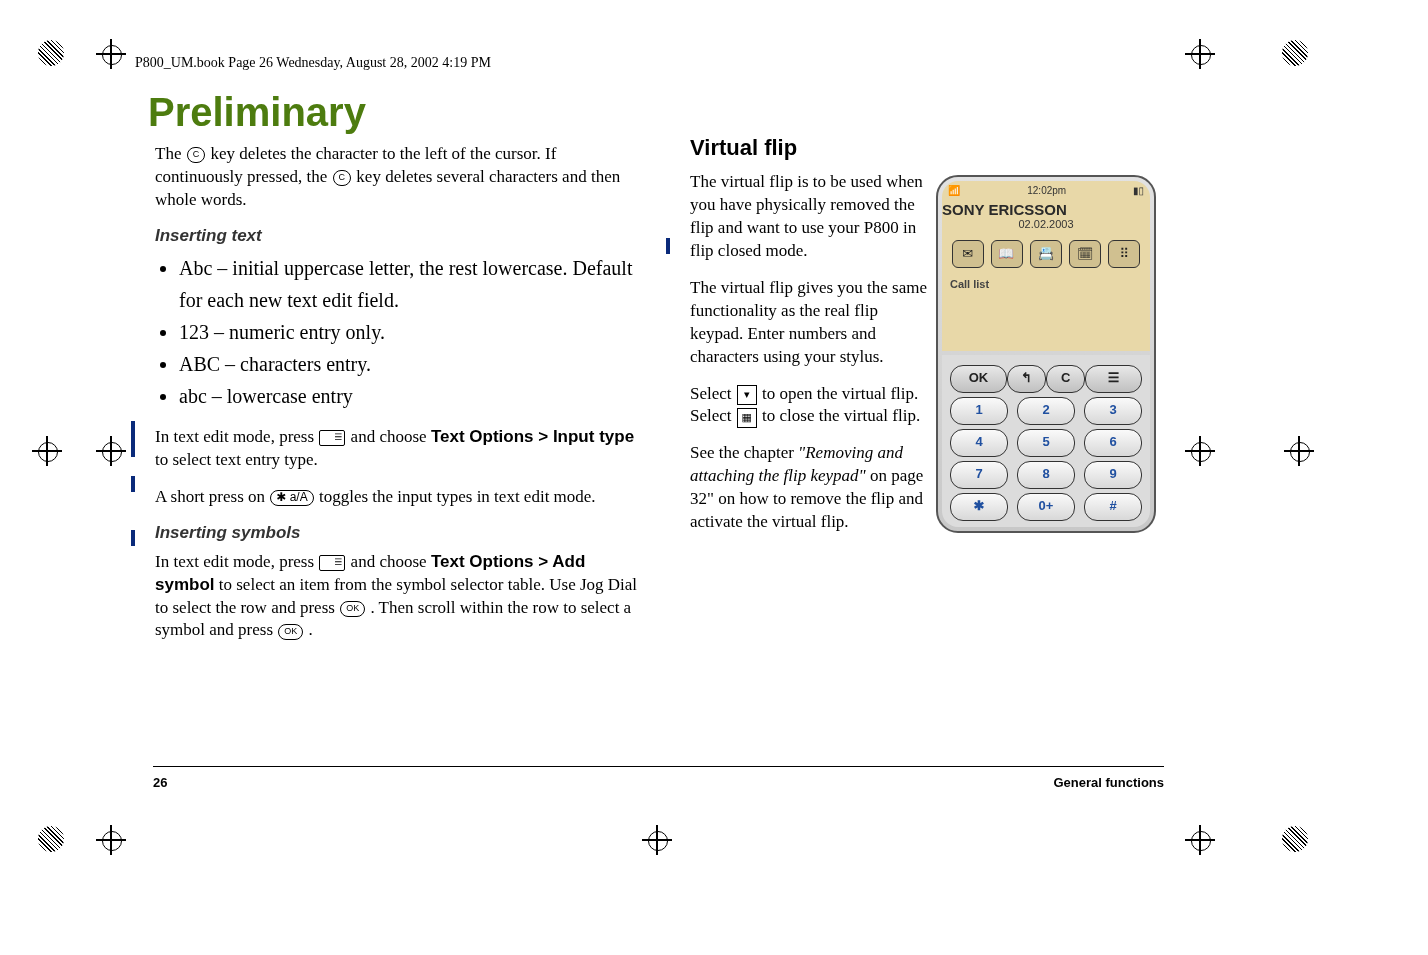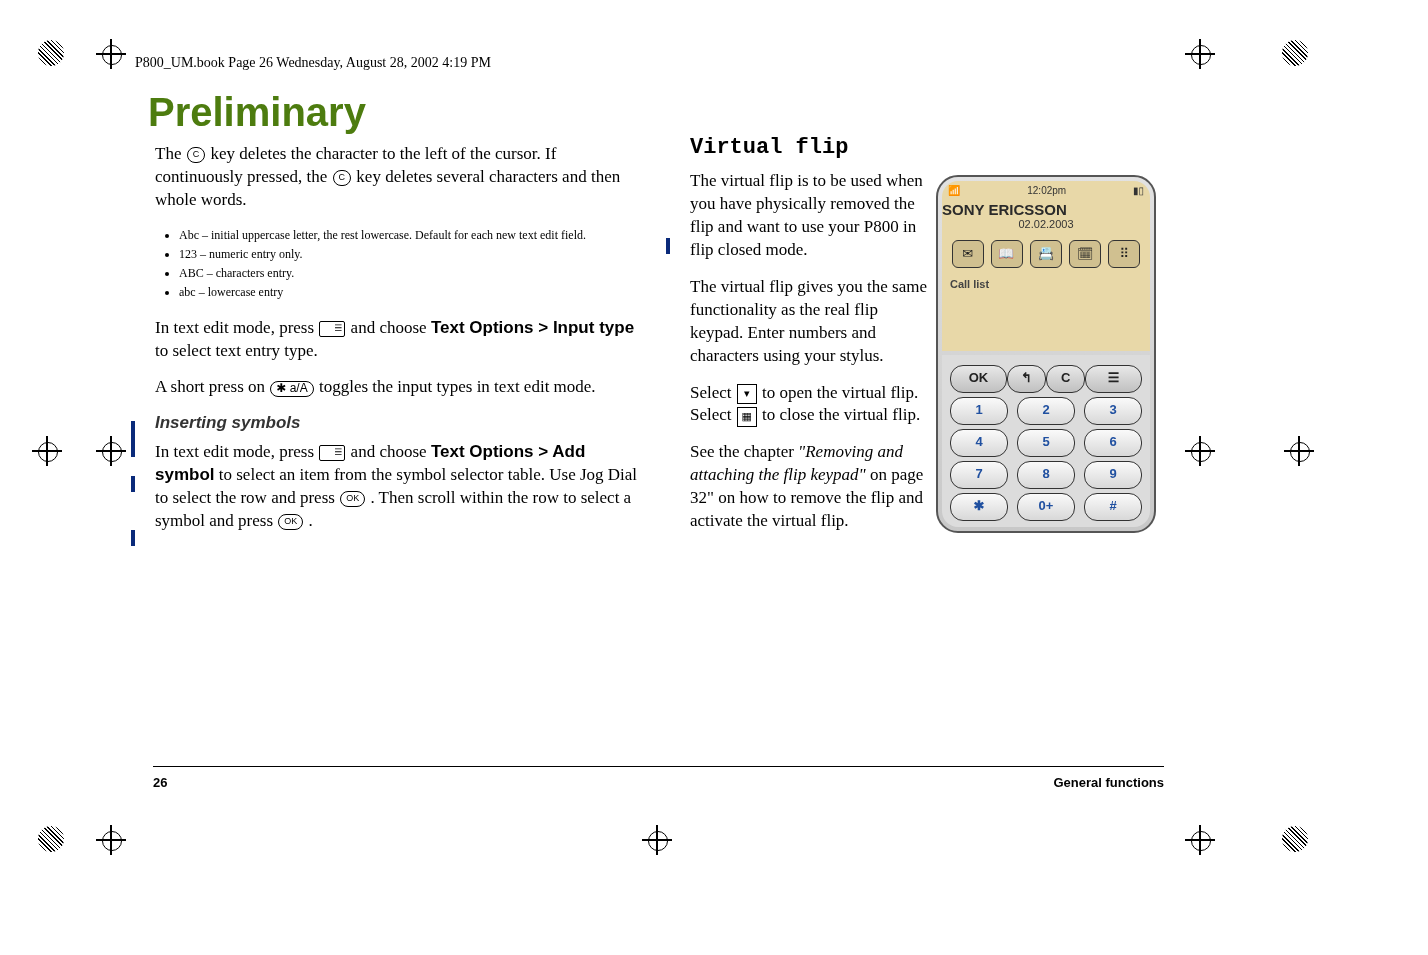--- a/index.html
+++ b/index.html
@@ -55,21 +55,21 @@
   font-style: italic;
   font-size: 17px;
   color: #333;
   margin: 10px 0 4px 0;
 }
 ul {
   margin: 6px 0 14px 0;
   padding-left: 24px;
 }
 ul li {
-  font-size: 12px;
+  font-size: 20px;
   line-height: 1.6;
   font-family: Liberation Serif, serif;
 }
 .inline-icon {
   display: inline-block;
   vertical-align: middle;
   margin: 0 1px;
 }
 .key-oval {
   display: inline-block;
@@ -110,21 +110,21 @@
   font-family: Arial, Helvetica, sans-serif;
   font-weight: bold;
   font-size: 17px;
 }
 .change-bar {
   position: absolute;
   width: 4px;
   background: #0a2a7a;
 }
 .h2 {
-  font-family: Liberation Mono, monospace;
+  font-family: Liberation Sans, sans-serif;
   font-weight: bold;
   font-size: 22px;
   margin: 0 0 10px 0;
 }
 .italic { font-style: italic; }
 .footer {
   position: absolute;
   bottom: 165px;
   left: 153px;
   right: 264px;
@@ -292,20 +292,21 @@
 
   <div class="col-left">
     <p class="body-text">
       <span>The </span>
       <span class="key-oval inline-icon">C</span>
       <span> key deletes the character to the left of the cursor. If continuously pressed, the </span>
       <span class="key-oval inline-icon">C</span>
       <span> key deletes several characters and then whole words.</span>
     </p>
 
+    <div class="subhead">Inserting text</div>
     <ul>
       <li>Abc – initial uppercase letter, the rest lowercase. Default for each new text edit field.</li>
       <li>123 – numeric entry only.</li>
       <li>ABC – characters entry.</li>
       <li>abc – lowercase entry</li>
     </ul>
 
     <p class="body-text">
       <span>In text edit mode, press </span>
       <span class="key-menu inline-icon">☰</span>

